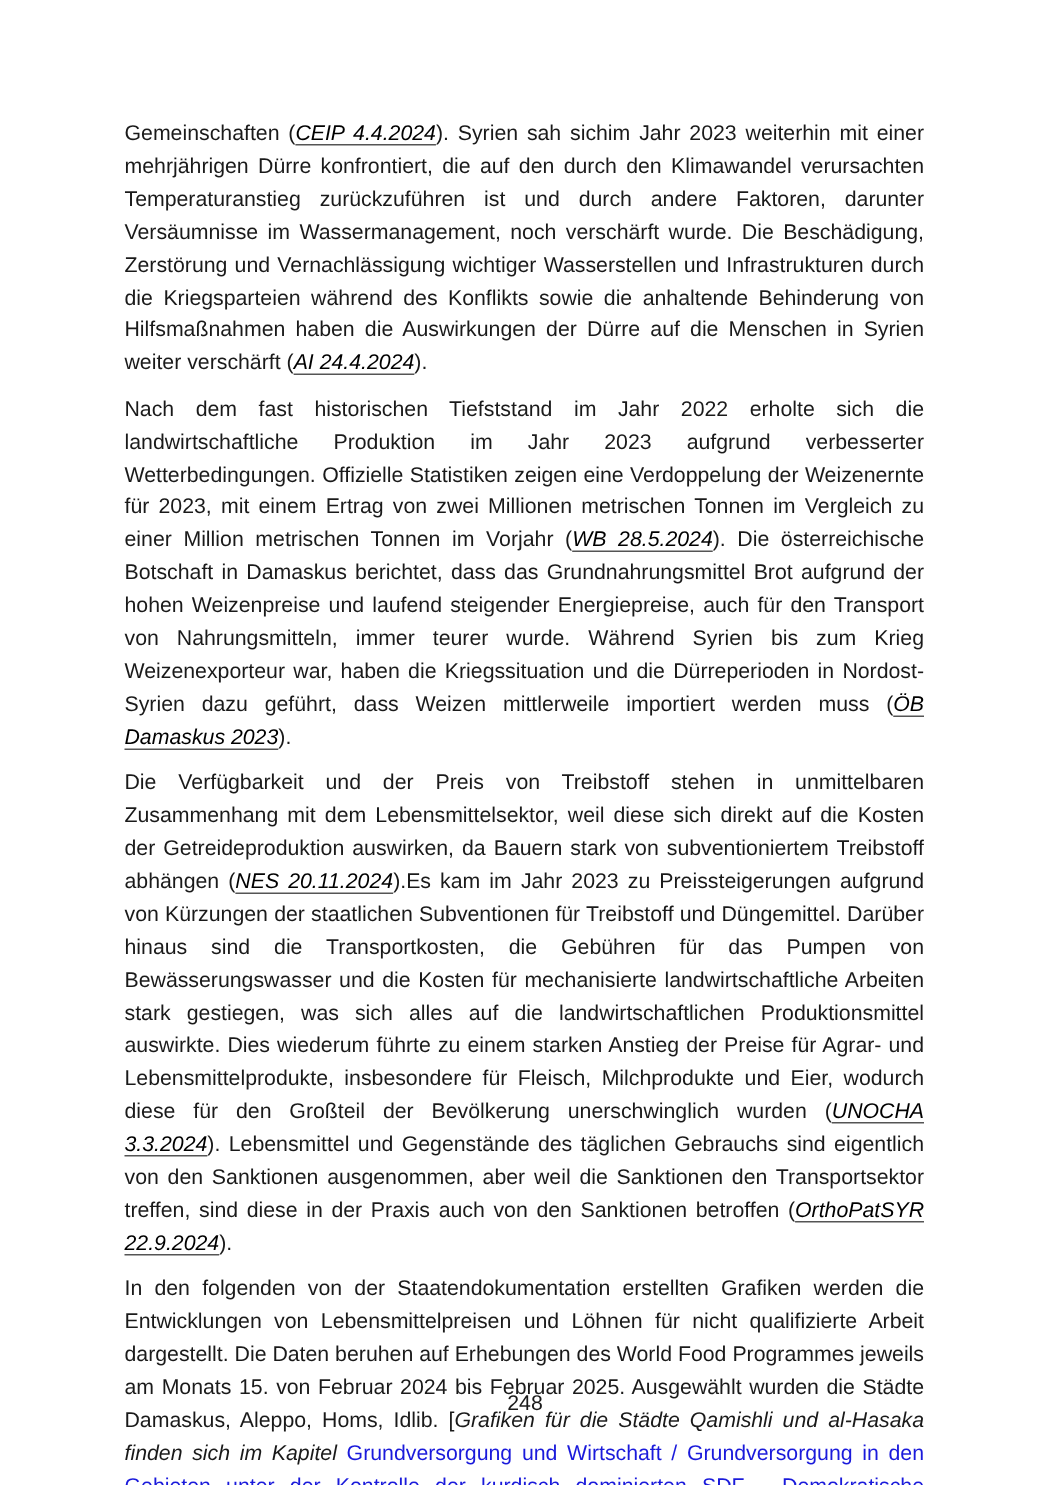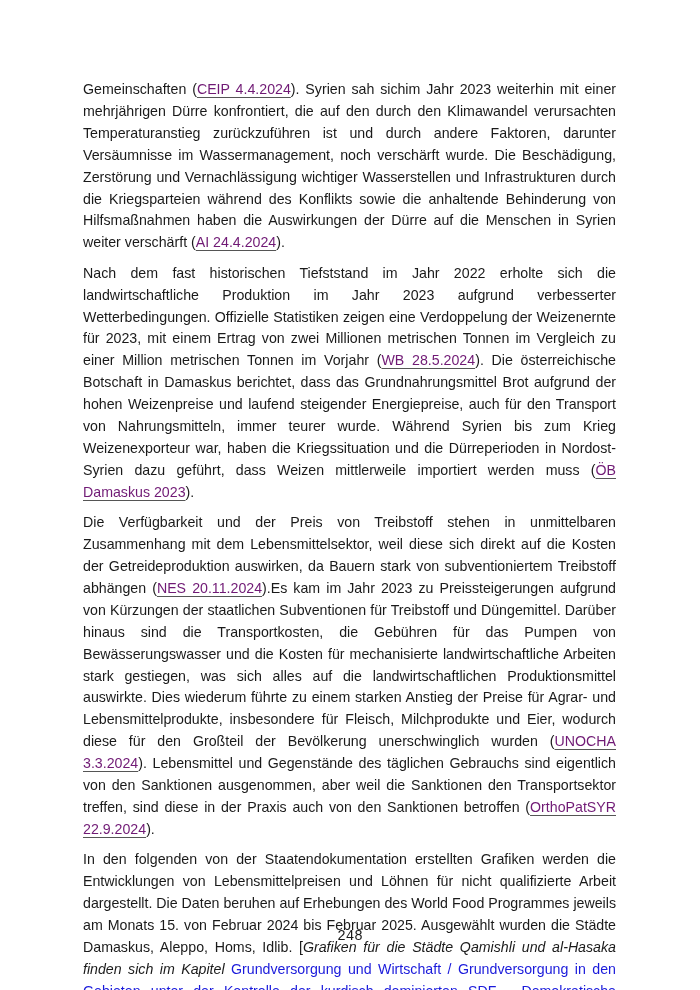--- a/index.html
+++ b/index.html
@@ -4,26 +4,26 @@
 <style>
   html, body { margin:0; padding:0; background:#ffffff; }
   body { width:700px; height:990px; position:relative; overflow:hidden; }
   .page {
     position:absolute; left:83px; top:79px; width:533px;
     font-family:"Liberation Sans", sans-serif;
     font-size:14.2px; line-height:21.9px; color:#1a1a1a;
     text-align:justify; hyphens:manual;
   }
   .page p { margin:0 0 8.5px 0; }
-  .cite { text-decoration:underline; text-decoration-color:#555; text-underline-offset:3px; color:#701a75; }
+  .cite { text-decoration:underline; text-decoration-color:#555; text-underline-offset:3px; color:#000000;font-style:italic; }
   .xref { color:#1a1adb; }
   .it { font-style:italic; }
   .pagenum {
     position:absolute; left:0; width:700px; top:928px; text-align:center;
-    font-family:Liberation Mono, monospace; font-size:14.2px; color:#1a1a1a;
+    font-family:Liberation Sans, sans-serif; font-size:14.2px; color:#1a1a1a;
   }
 </style>
 </head>
 <body>
 
 <div class="page">
   <p>
     <span>Gemeinschaften (</span><a class="cite">CEIP 4.4.2024</a><span>). Syrien sah sichim Jahr 2023 weiterhin mit einer mehrjährigen Dürre konfrontiert, die auf den durch den Klimawandel verursachten Temperaturanstieg zurück­zuführen ist und durch andere Faktoren, darunter Versäumnisse im Wassermanagement, noch verschärft wurde. Die Beschädigung, Zerstörung und Vernachlässigung wichtiger Wasserstellen und Infrastrukturen durch die Kriegsparteien während des Konflikts sowie die anhaltende Be­hinderung von Hilfsmaßnahmen haben die Auswirkungen der Dürre auf die Menschen in Syrien weiter verschärft (</span><a class="cite">AI 24.4.2024</a><span>).</span>
   </p>
   <p>

